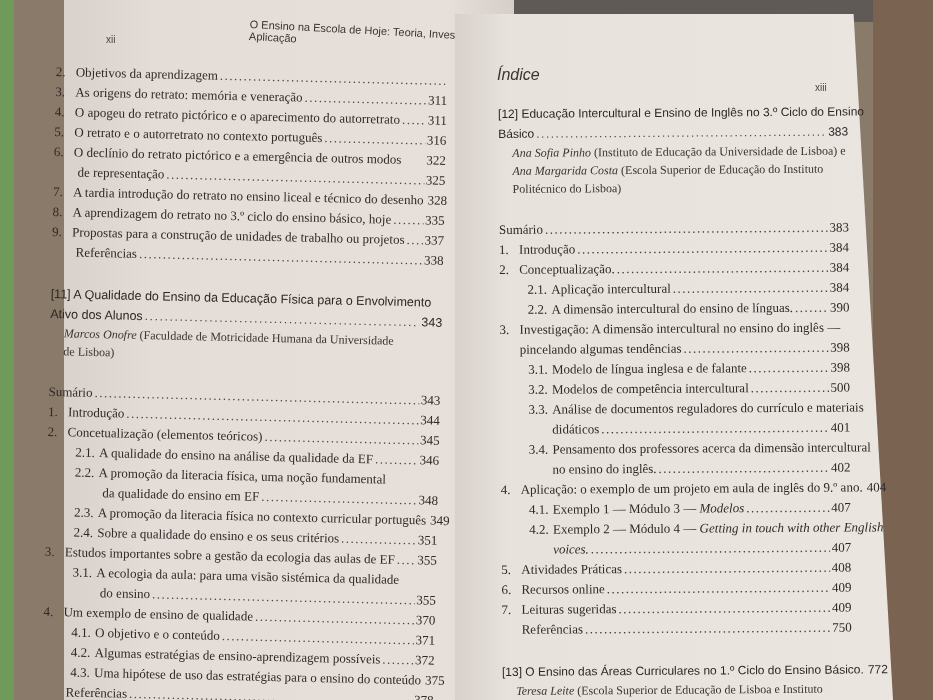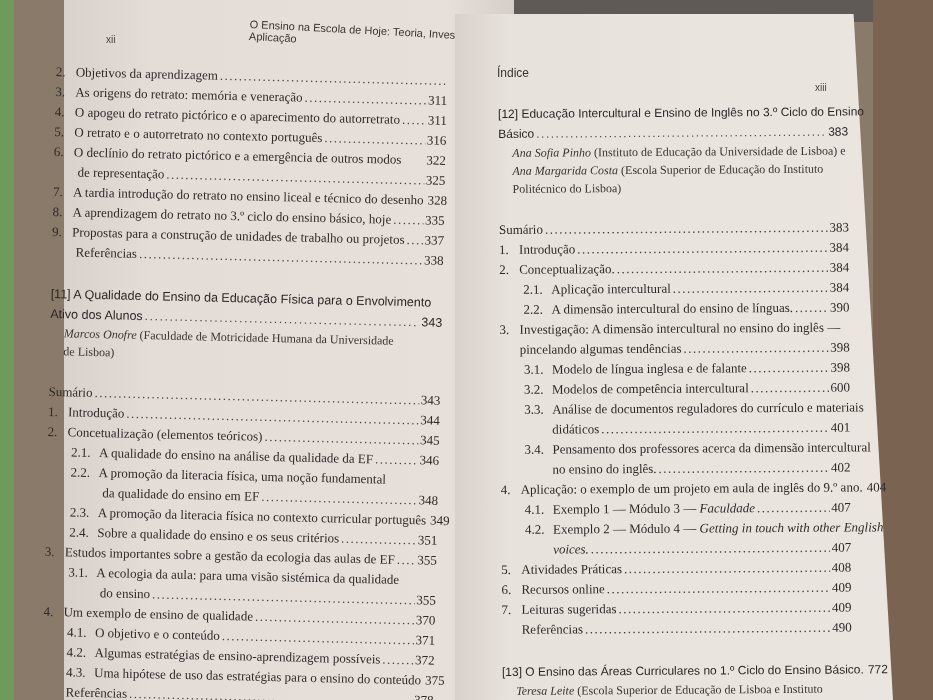--- a/index.html
+++ b/index.html
@@ -41,21 +41,21 @@
       flex: 1 1 auto; overflow: hidden; margin: 0 2px; color: #4a4440;
       letter-spacing: 1.5px;
     }
     .toc-row .dots::after {
       content: "........................................................................................................................................";
     }
     .toc-row .pg { flex: 0 0 auto; }
     .indent1 { padding-left: 24px; }
     .indent2 { padding-left: 48px; }
     .num { display: inline-block; width: 20px; }
-    .num2 { display: inline-block; width: 28px; }
+    .num2 { display: inline-block; width: 28px; text-align: center; }
     .chapter {
       font-family: "Liberation Sans", "DejaVu Sans", sans-serif; font-size: 12.5px; color: #2b2725;
     }
     .author-line { font-size: 12px; line-height: 18px; padding-left: 14px; color: #3a3532; }
     .author-line i { font-style: italic; }
     .gap-lg { height: 22px; }
     .it { font-style: italic; }
     .left-toc { left: 56px; top: 62px; width: 392px; transform: rotate(1.3deg); transform-origin: left top; }
     .right-toc { left: 498px; top: 104px; width: 350px; transform: rotate(-0.4deg); transform-origin: left top; }
   </style>
@@ -211,21 +211,21 @@
       <span class="pg">375</span>
     </div>
   <div class="toc-row indent1">
       <span class="lbl">Referências</span>
       <span class="dots"></span>
       <span class="pg">378</span>
     </div>
 </div>
 
 <div class="page page-right">
-  <div class="running-head" style="left:42px; top:52px; font-size:12px;">Índice</div>
+  <div class="running-head" style="left:42px; top:52px; font-size:16px;font-style:italic;">Índice</div>
   <div class="folio" style="left:360px; top:68px;">xiii</div>
 </div>
 
 <div class="toc right-toc">
 
   <div class="toc-row chapter" style="font-size:12px">
       <span class="lbl">[12] Educação Intercultural e Ensino de Inglês no 3.º Ciclo do Ensino</span>
     </div>
   <div class="toc-row chapter" style="font-size:12px">
       <span class="lbl">Básico</span>
@@ -272,21 +272,21 @@
       <span class="pg">398</span>
     </div>
   <div class="toc-row indent1">
       <span class="lbl"><span class="num2">3.1.</span><span>Modelo de língua inglesa e de falante</span></span>
       <span class="dots"></span>
       <span class="pg">398</span>
     </div>
   <div class="toc-row indent1">
       <span class="lbl"><span class="num2">3.2.</span><span>Modelos de competência intercultural</span></span>
       <span class="dots"></span>
-      <span class="pg">600</span>
+      <span class="pg">500</span>
     </div>
   <div class="toc-row indent1">
       <span class="lbl"><span class="num2">3.3.</span><span>Análise de documentos reguladores do currículo e materiais</span></span>
     </div>
   <div class="toc-row" style="padding-left:52px">
       <span class="lbl">didáticos</span>
       <span class="dots"></span>
       <span class="pg">401</span>
     </div>
   <div class="toc-row indent1">
@@ -296,21 +296,21 @@
       <span class="lbl">no ensino do inglês.</span>
       <span class="dots"></span>
       <span class="pg">402</span>
     </div>
   <div class="toc-row">
       <span class="lbl"><span class="num">4.</span><span>Aplicação: o exemplo de um projeto em aula de inglês do 9.º ano.</span></span>
       <span class="dots"></span>
       <span class="pg">404</span>
     </div>
   <div class="toc-row indent1">
-      <span class="lbl"><span class="num2">4.1.</span><span>Exemplo 1 — Módulo 3 — </span><span class="it">Faculdade</span></span>
+      <span class="lbl"><span class="num2">4.1.</span><span>Exemplo 1 — Módulo 3 — </span><span class="it">Modelos</span></span>
       <span class="dots"></span>
       <span class="pg">407</span>
     </div>
   <div class="toc-row indent1">
       <span class="lbl"><span class="num2">4.2.</span><span>Exemplo 2 — Módulo 4 — </span><span class="it">Getting in touch with other English</span></span>
     </div>
   <div class="toc-row" style="padding-left:52px">
       <span class="lbl it">voices.</span>
       <span class="dots"></span>
       <span class="pg">407</span>
@@ -326,21 +326,21 @@
       <span class="pg">409</span>
     </div>
   <div class="toc-row">
       <span class="lbl"><span class="num">7.</span><span>Leituras sugeridas</span></span>
       <span class="dots"></span>
       <span class="pg">409</span>
     </div>
   <div class="toc-row" style="padding-left:20px">
       <span class="lbl">Referências</span>
       <span class="dots"></span>
-      <span class="pg">490</span>
+      <span class="pg">750</span>
     </div>
 
   <div class="gap-lg"></div>
 
   <div class="toc-row chapter" style="font-size:12px">
       <span class="lbl">[13] O Ensino das Áreas Curriculares no 1.º Ciclo do Ensino Básico.</span>
       <span class="dots"></span>
       <span class="pg">772</span>
     </div>
   <div class="author-line"><i>Teresa Leite</i> <span>(Escola Superior de Educação de Lisboa e Instituto</span></div>

